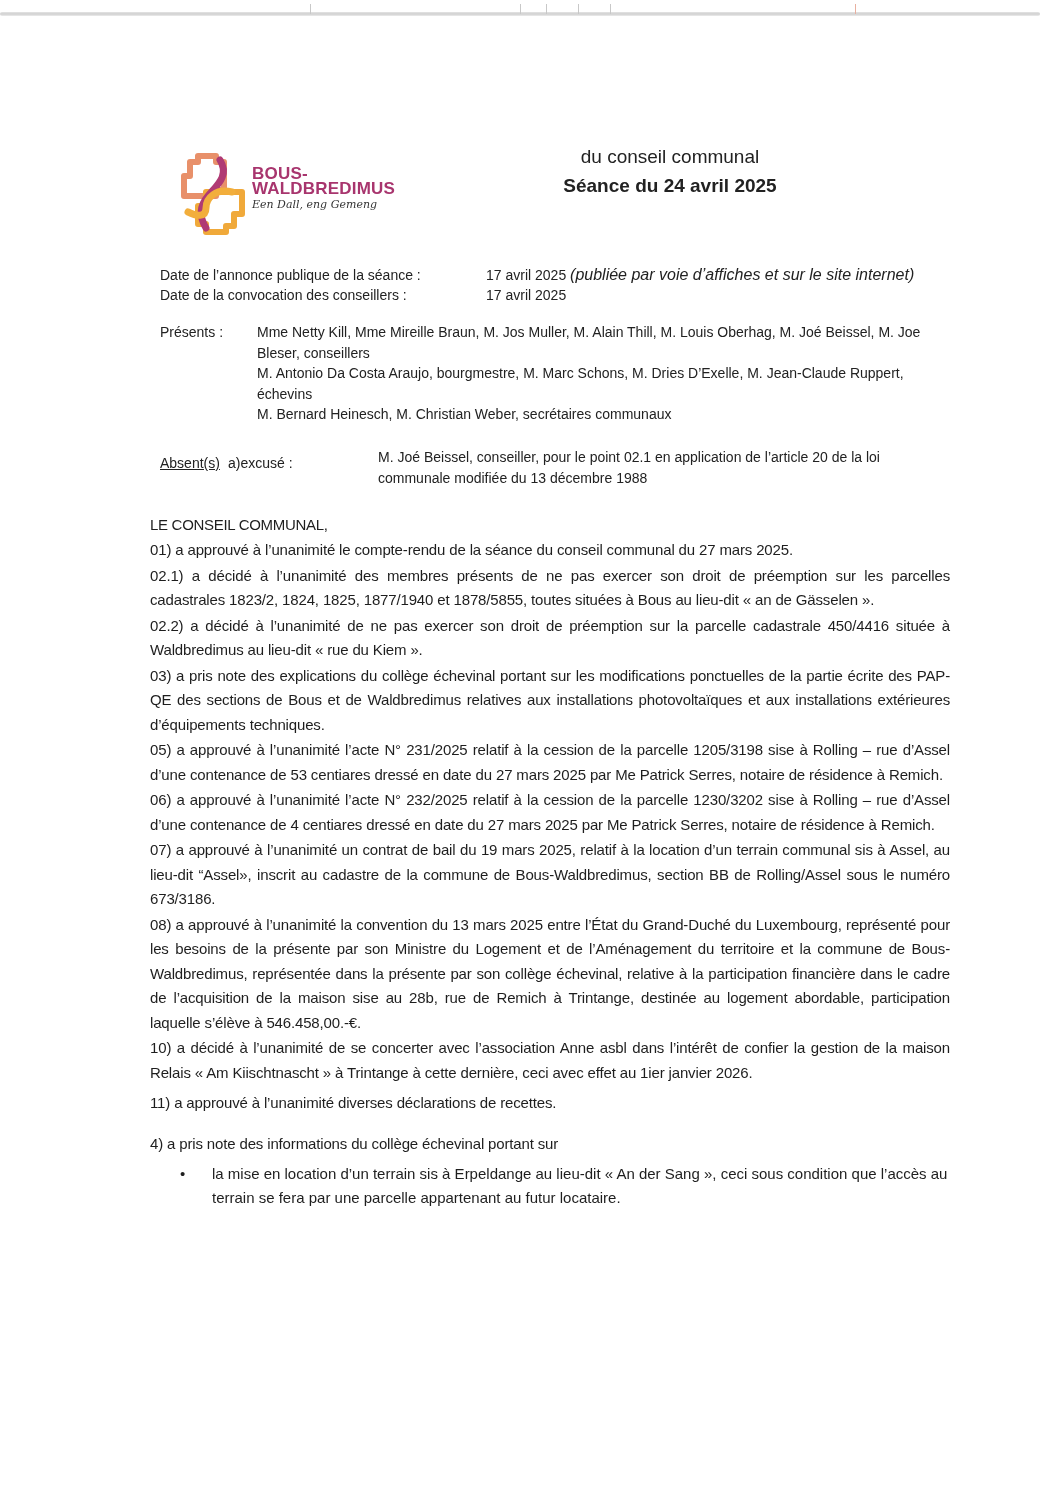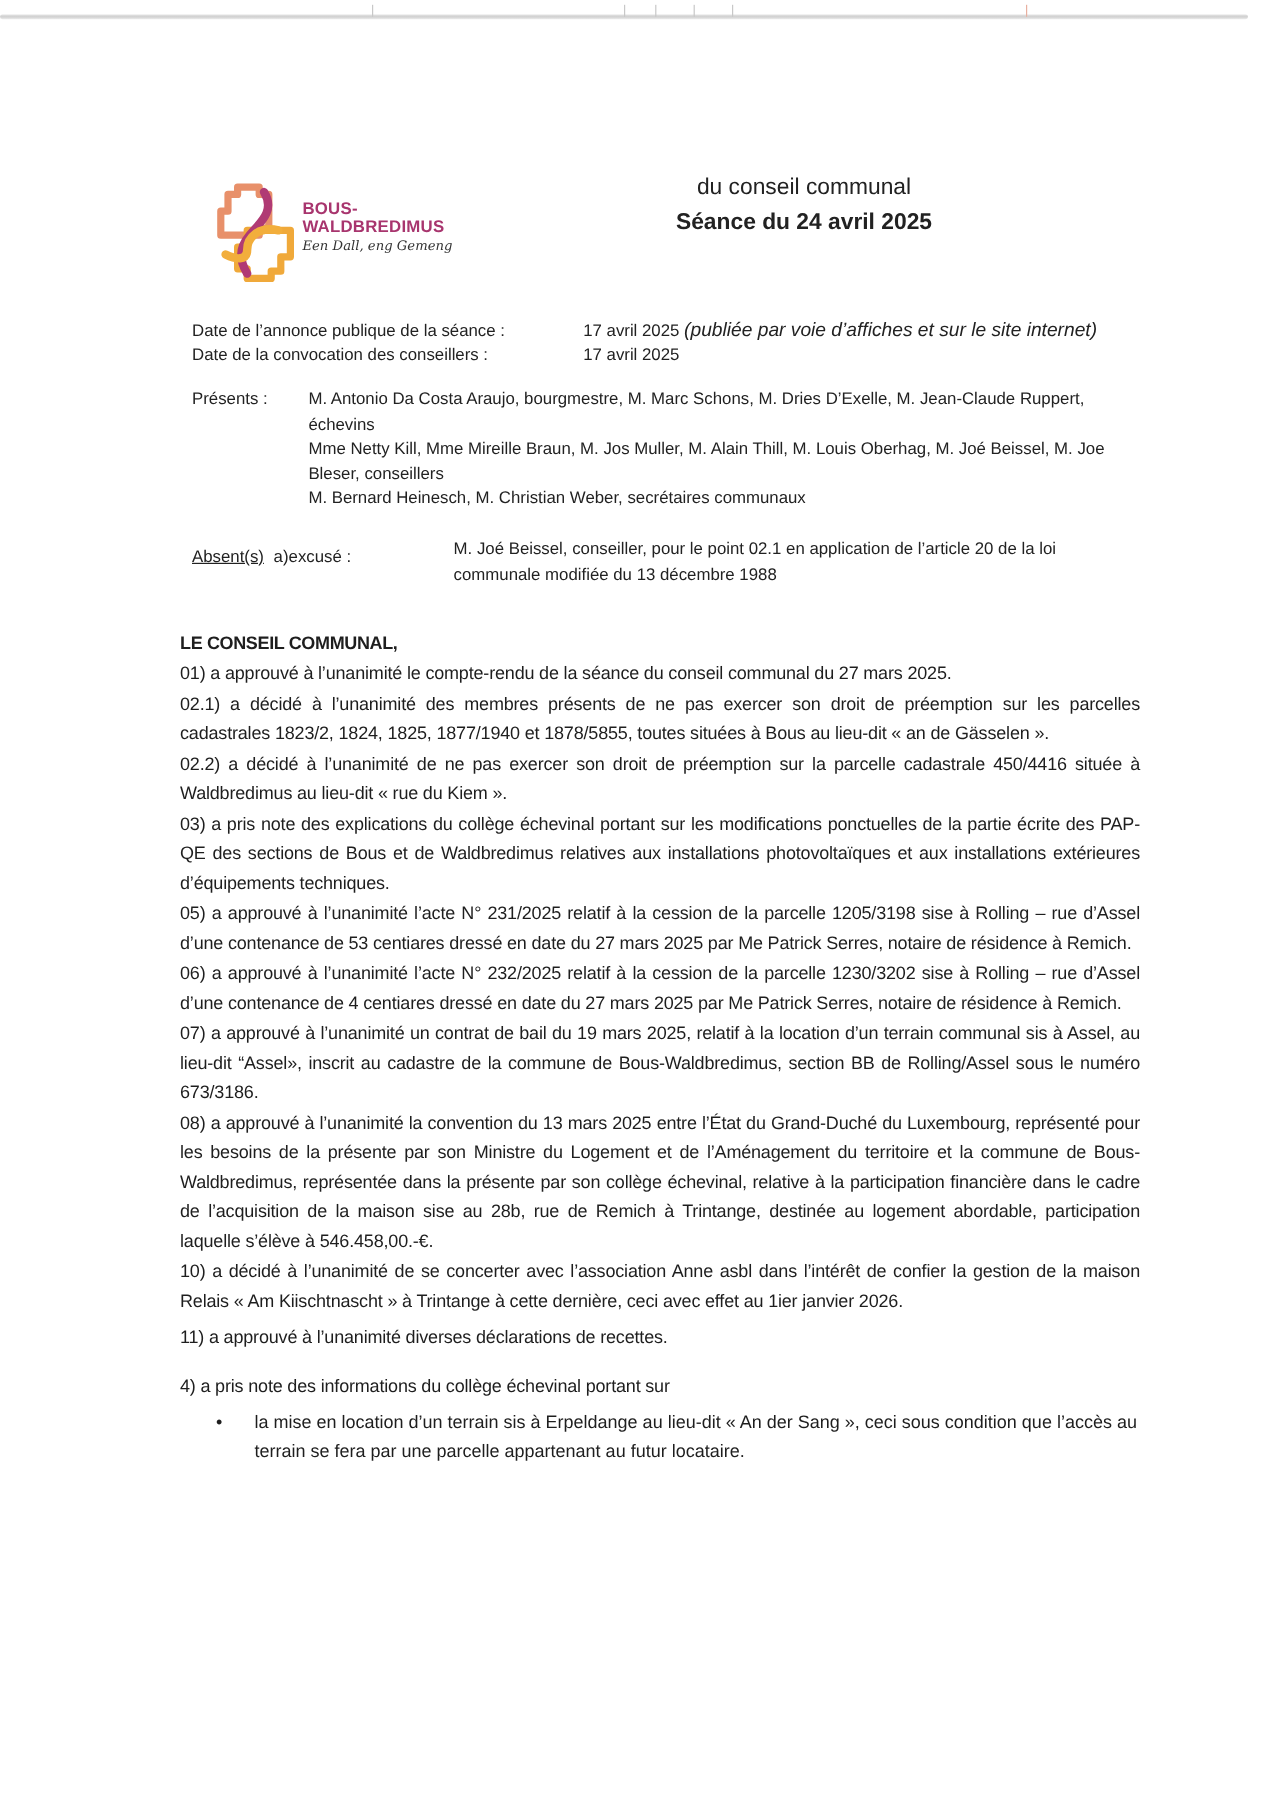--- a/index.html
+++ b/index.html
@@ -43,21 +43,21 @@
       left: 0;
       top: 0;
     }
     .logo-text {
       position: absolute;
       left: 76px;
       top: 14px;
       font-family: "Liberation Sans", sans-serif;
       font-weight: bold;
       color: #a8356e;
-      font-size: 14px;
+      font-size: 17px;
       line-height: 15px;
       letter-spacing: 0.2px;
     }
     .logo-tagline {
       position: absolute;
       left: 76px;
       top: 46px;
       font-family: "DejaVu Serif", serif;
       font-style: italic;
       font-size: 11px;
@@ -145,25 +145,24 @@
     .absent-body { position: absolute; left: 218px; top: 0; width: 560px; }
     .council {
       position: absolute;
       left: 150px;
       top: 514px;
       width: 800px;
       font-size: 15px;
       color: #1e1e1e;
     }
     .council-heading {
-      font-weight: bold;
+      font-weight: normal;
       line-height: 22px;
       margin-bottom: 2px;
       letter-spacing: -0.3px;
-      margin-top: 12px;
     }
     .item {
       line-height: 24.5px;
       text-align: justify;
       margin-bottom: 1px;
       letter-spacing: -0.15px;
     }
     .item.tight { margin-bottom: 16px; }
     .bullets {
       list-style: none;
@@ -227,22 +226,22 @@
   </div>
   <div class="meta-row">
     <span class="meta-label">Date de la convocation des conseillers :</span>
     <span class="meta-value">17 avril 2025</span>
   </div>
 </div>
 
 <div class="presents">
   <div class="presents-label">Présents :</div>
   <div class="presents-body">
+    <div>Mme Netty Kill, Mme Mireille Braun, M. Jos Muller, M. Alain Thill, M. Louis Oberhag, M. Joé Beissel, M. Joe Bleser, conseillers</div>
     <div>M. Antonio Da Costa Araujo, bourgmestre, M. Marc Schons, M. Dries D’Exelle, M. Jean-Claude Ruppert, échevins</div>
-    <div>Mme Netty Kill, Mme Mireille Braun, M. Jos Muller, M. Alain Thill, M. Louis Oberhag, M. Joé Beissel, M. Joe Bleser, conseillers</div>
     <div>M. Bernard Heinesch, M. Christian Weber, secrétaires communaux</div>
   </div>
 </div>
 
 <div class="absent">
   <div class="absent-label">Absent(s)</div>
   <div class="absent-sub">a)excusé :</div>
   <div class="absent-body">M. Joé Beissel, conseiller, pour le point 02.1 en application de l’article 20 de la loi communale modifiée du 13 décembre 1988</div>
 </div>
 

